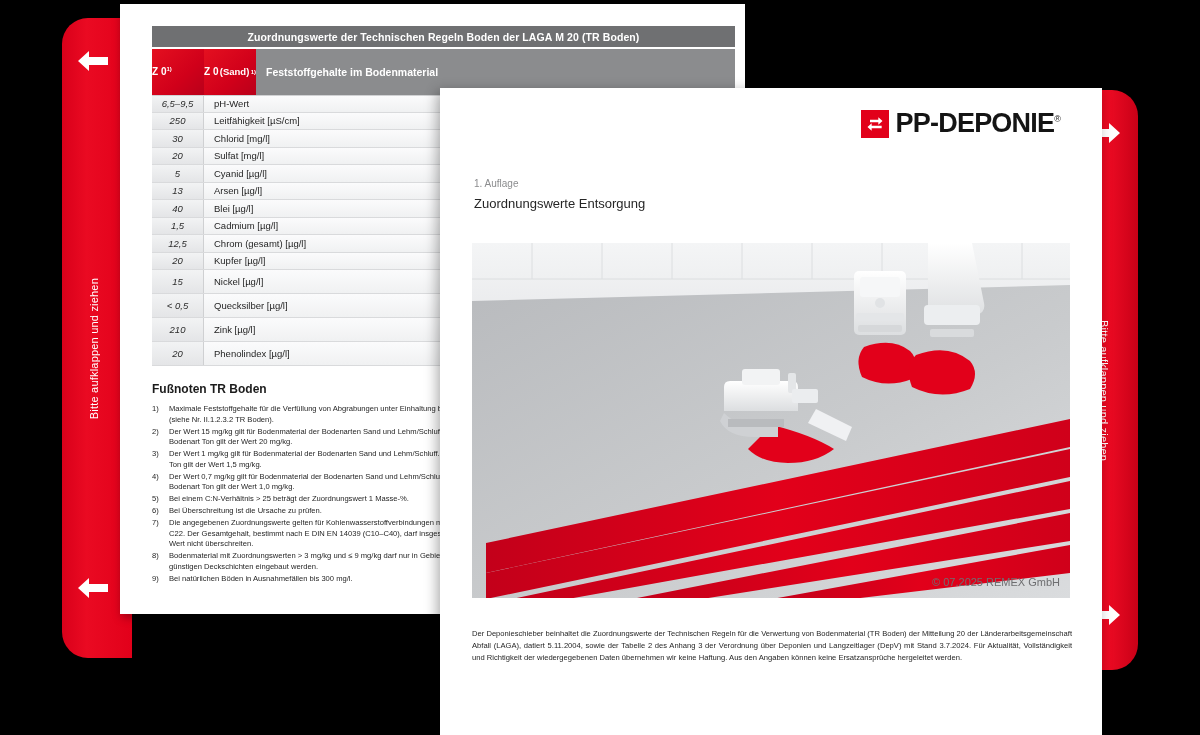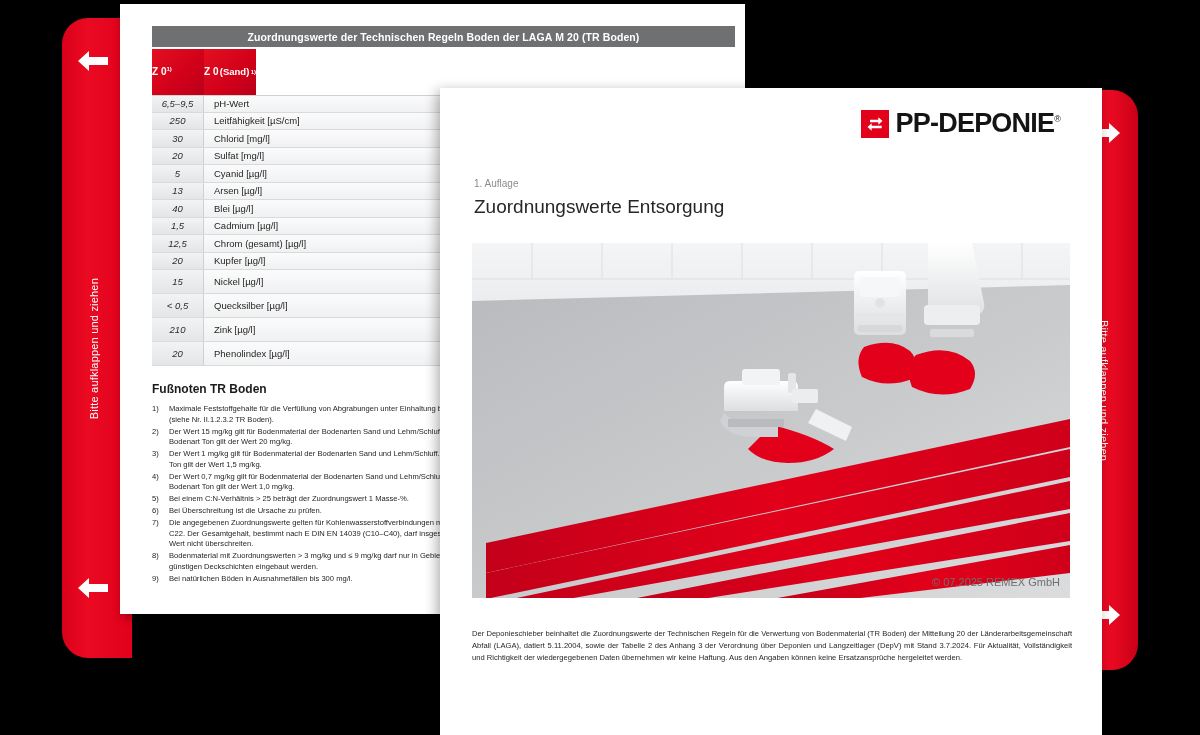--- a/index.html
+++ b/index.html
@@ -171,21 +171,21 @@
     color: #141414;
   }
   .logo-reg { font-size: 9px; vertical-align: super; color:#141414; font-weight:normal;}
 
   .edition {
     position:absolute; left: 34px; top: 90px;
     font-size: 10px; color: #8b8c8e;
   }
   .doc-title {
     position:absolute; left: 34px; top: 108px;
-    font-size: 19px; color: #262626; font-weight: normal;
+    font-size: 13px; color: #262626; font-weight: normal;
   }
 
   .illus {
     position:absolute; left: 32px; top: 155px;
     width: 598px; height: 355px;
     overflow: hidden;
   }
   .illus svg { display:block; width:100%; height:100%; }
   .copyright {
     position:absolute; right: 10px; bottom: 10px;
@@ -240,20 +240,21 @@
 
       <div class="tbl-head">
         <div class="hcell-red">
           <div><span>Z 0</span><sup>1)</sup></div>
         </div>
         <div class="hcell-red">
           <div>Z 0</div>
           <div class="sub-line">(Sand)</div>
           <div class="fn-line">1)</div>
         </div>
+        <div class="hcell-grey hc-grey-2">Feststoffgehalte im Bodenmaterial</div>
       </div>
 
       <div class="tbl-body" id="table-body">
           <div class="trow">
             <div class="tcell-val">6,5–9,5</div>
             <div class="tcell-name">pH-Wert</div>
           </div>
           <div class="trow">
             <div class="tcell-val">250</div>
             <div class="tcell-name">Leitfähigkeit [µS/cm]</div>

